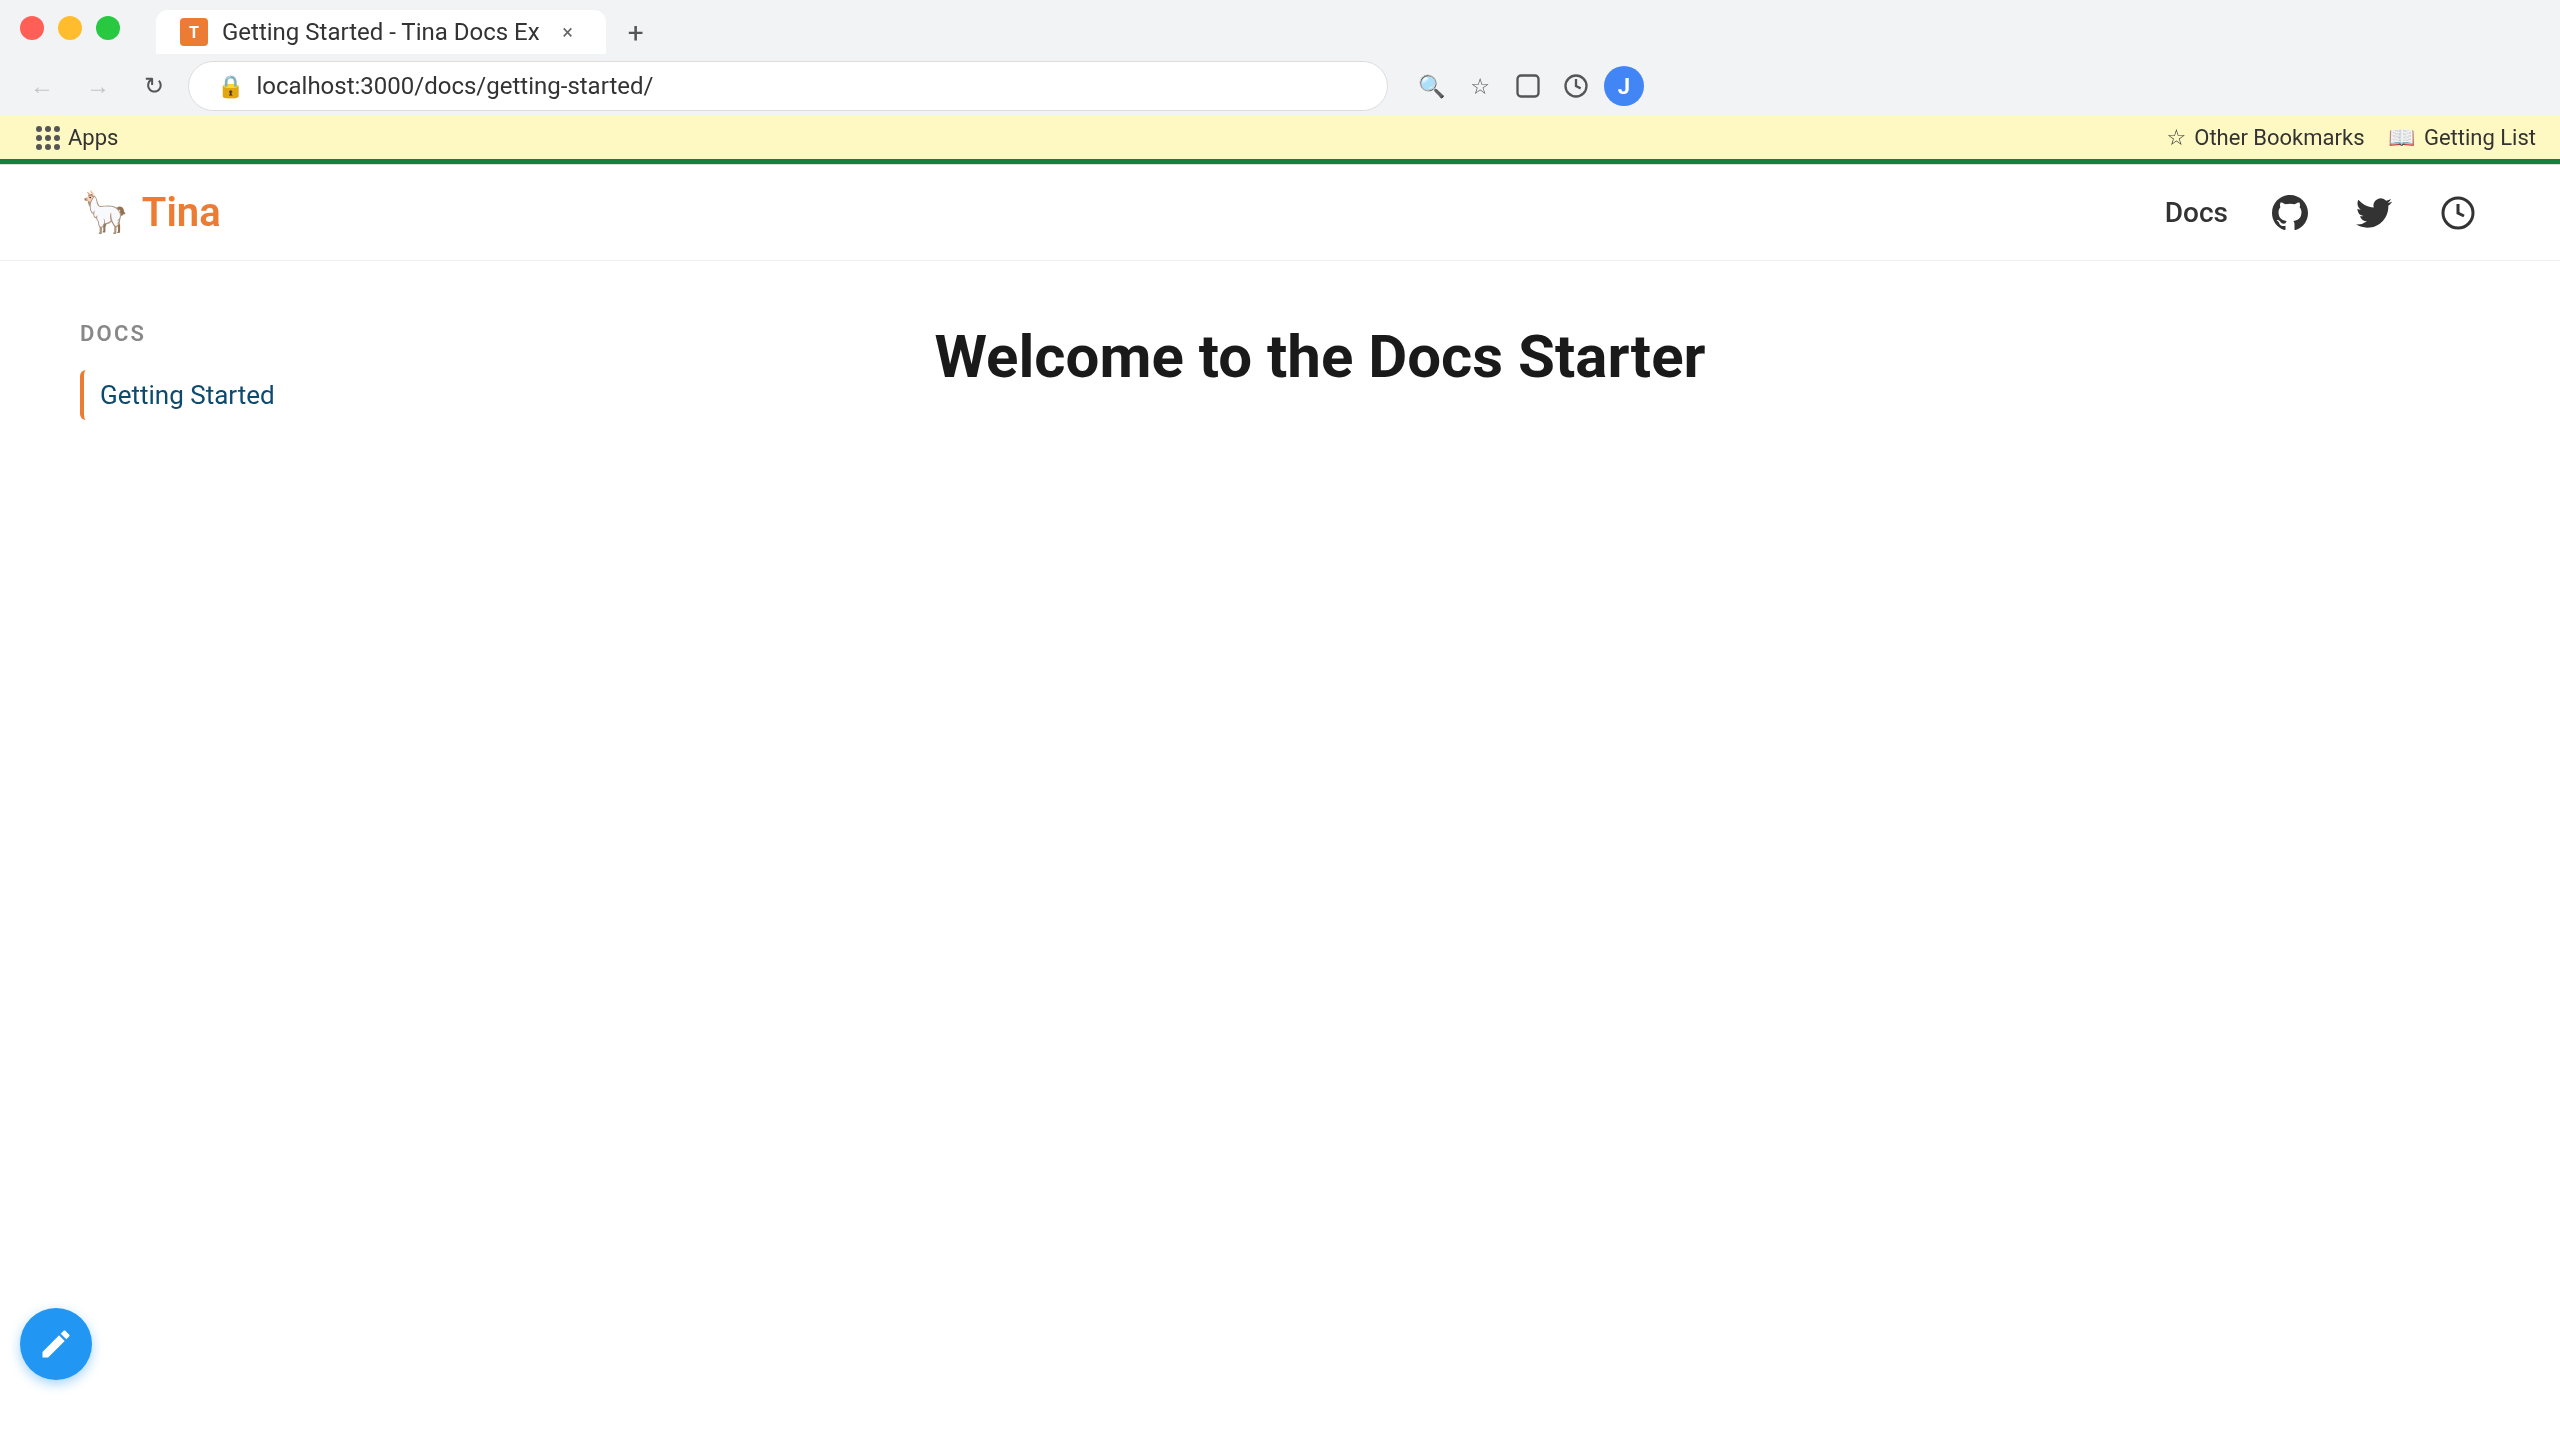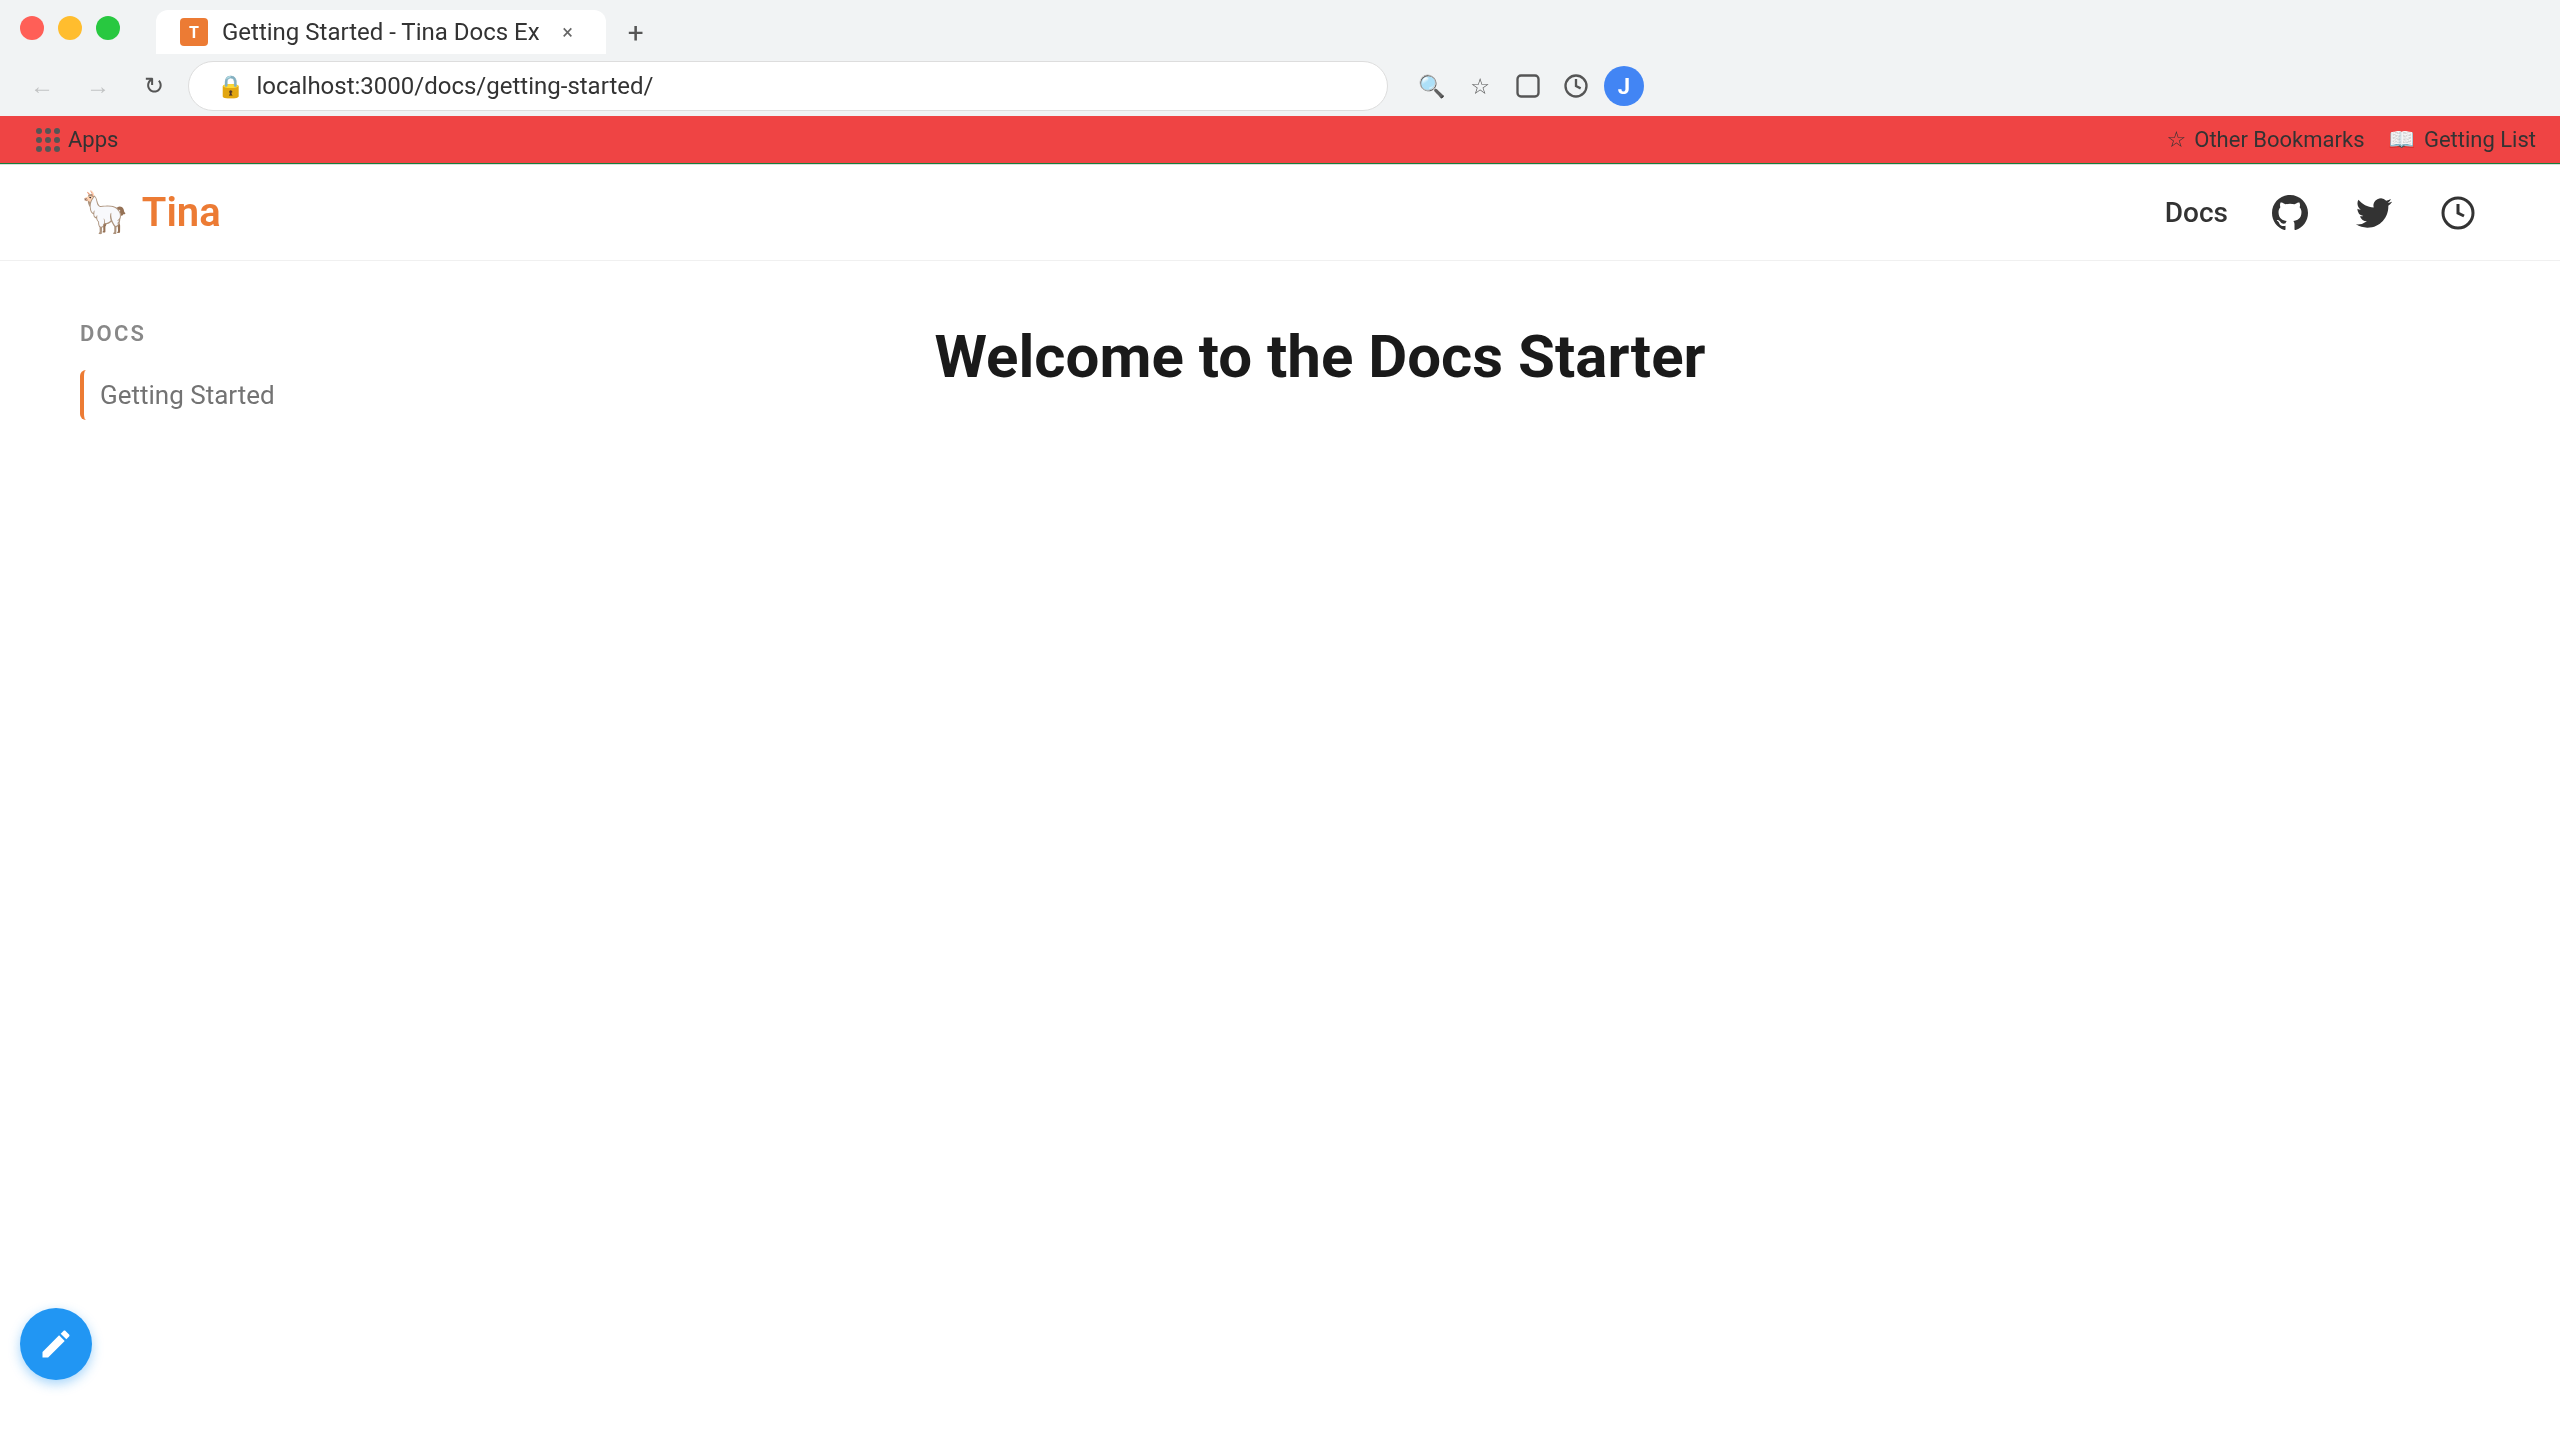--- a/index.html
+++ b/index.html
@@ -158,22 +158,22 @@
       margin-right: 12px;
       font-size: 22px;
     }
 
     .bookmarks-bar {
       display: flex;
       align-items: center;
       height: 48px;
       padding: 0 24px;
       gap: 24px;
-      background: #ef4444;
-      border-bottom: 1px solid #15803d;
+      background: #fef9c3;
+      border-bottom: 5px solid #15803d;
     }
 
     .bookmarks-bar-item {
       display: flex;
       align-items: center;
       gap: 8px;
       font-size: 22px;
       color: #333;
       cursor: pointer;
     }
@@ -284,21 +284,21 @@
       letter-spacing: 0.1em;
       text-transform: uppercase;
       margin-bottom: 24px;
     }
 
     .sidebar-item {
       display: flex;
       align-items: center;
       padding: 10px 16px;
       font-size: 26px;
-      color: #737373;
+      color: #0c4a6e;
       cursor: pointer;
       border-radius: 6px;
       border-left: 4px solid #ec7b34;
       background: #fff;
     }
 
     .sidebar-item.active {
       border-left: 4px solid #ec7b34;
     }
 

